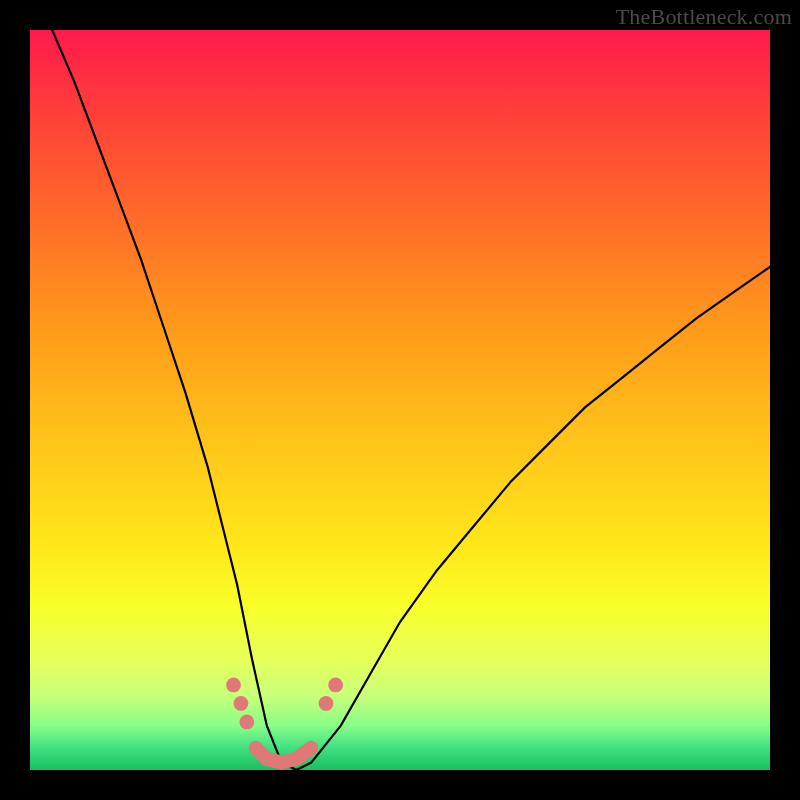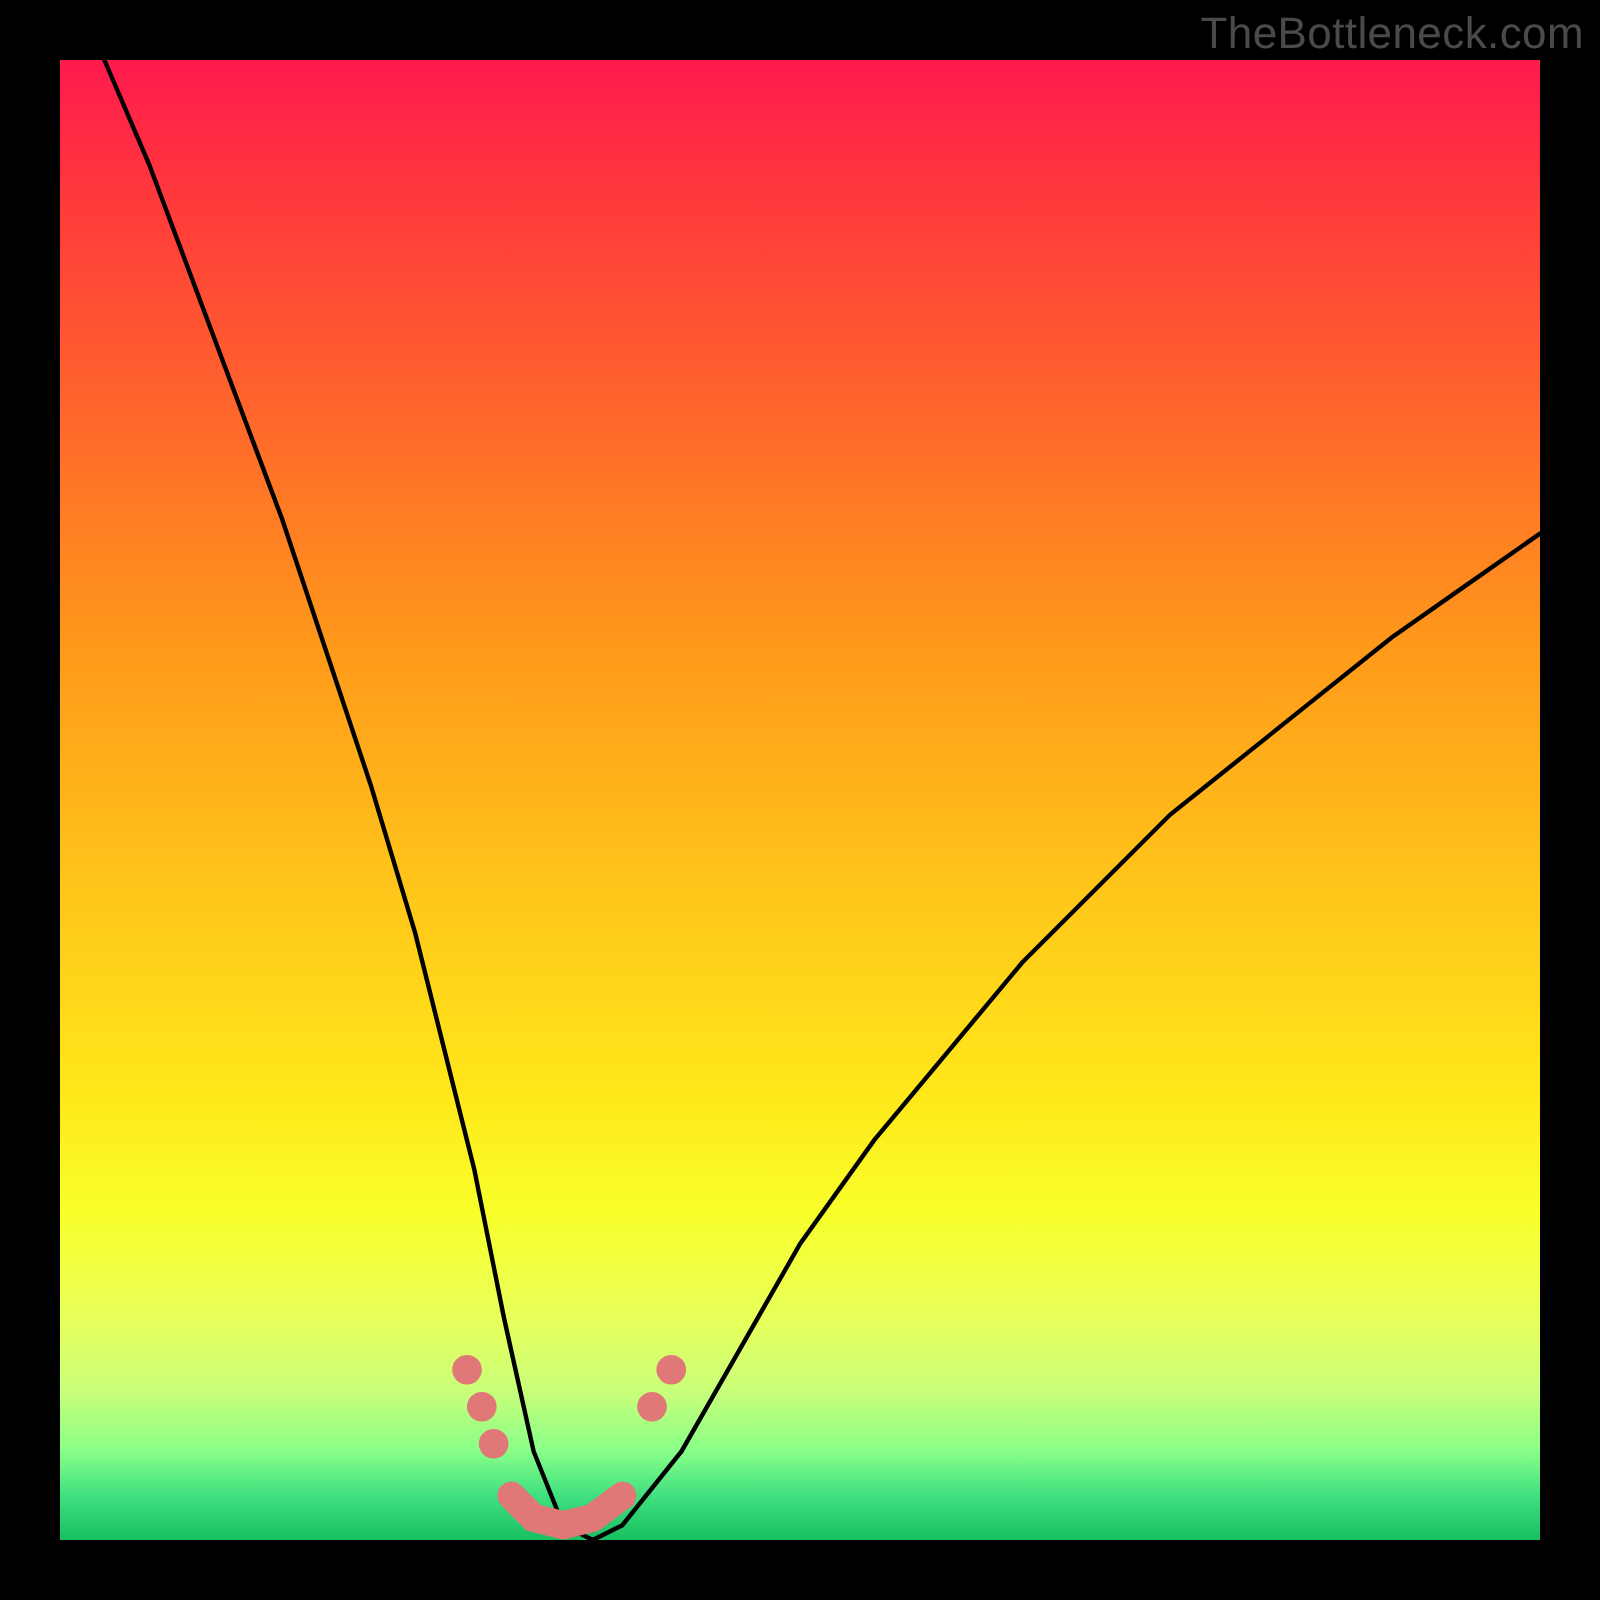--- a/index.html
+++ b/index.html
@@ -10,20 +10,21 @@
     background: #000;
     font-family: Arial, Helvetica, sans-serif;
     overflow: hidden;
   }
   .frame {
     position: absolute;
     left: 0; top: 0;
     width: 800px;
     height: 800px;
     background: #000;
+    font-family: Liberation Serif, serif;
   }
   .plot {
     position: absolute;
     left: 30px;
     top: 30px;
     width: 740px;
     height: 740px;
     
     background: linear-gradient(to bottom,
       #ff1a4d 0%,

